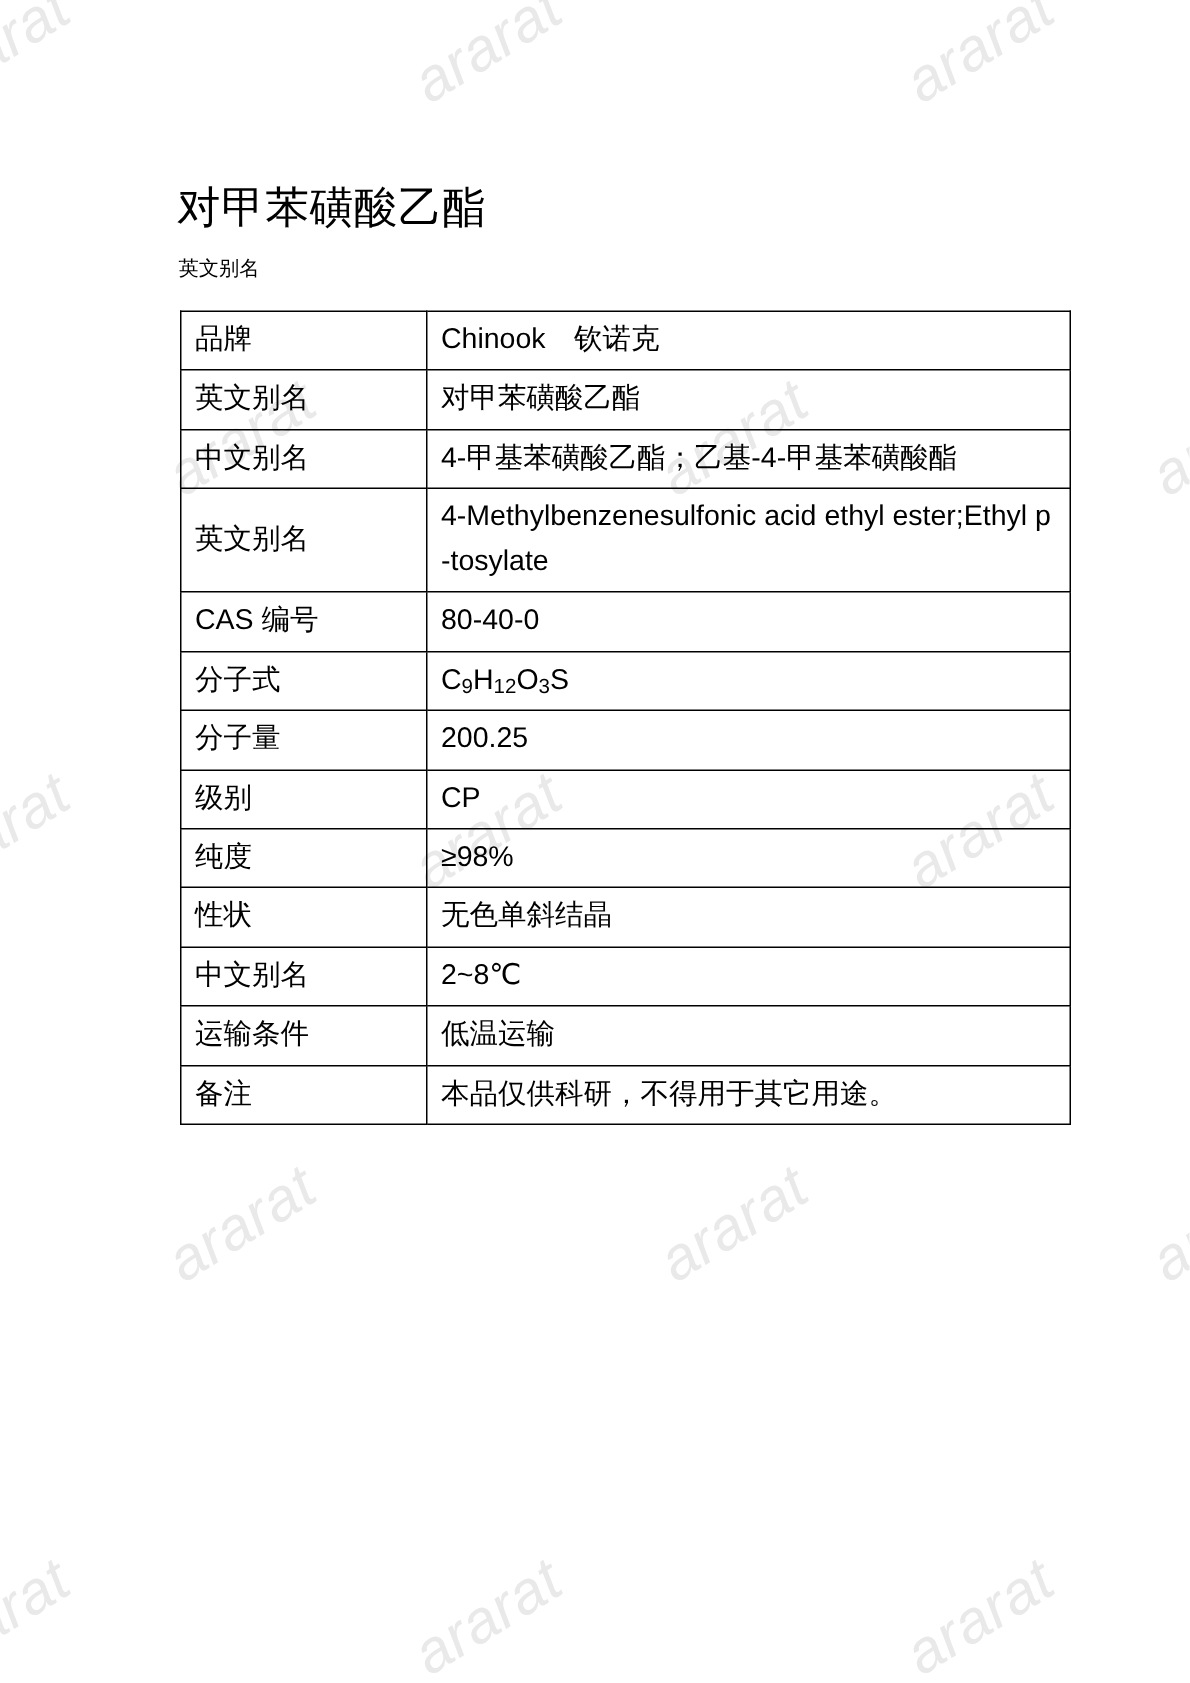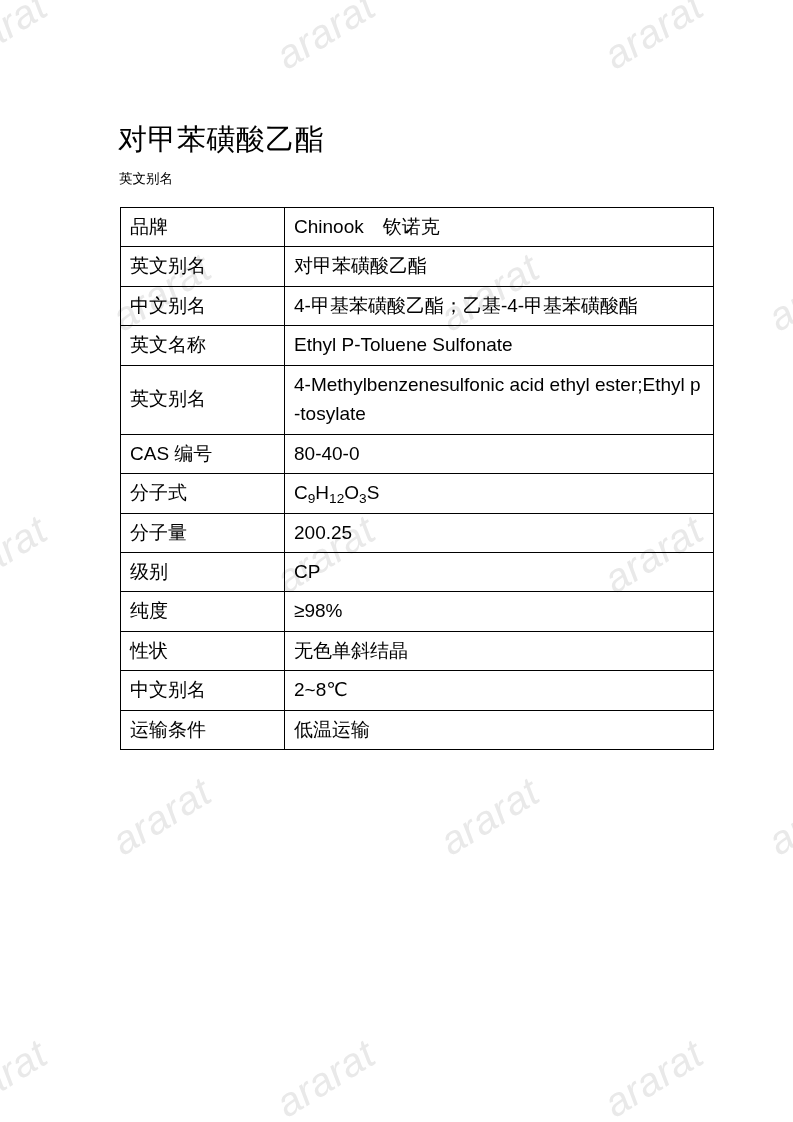--- a/index.html
+++ b/index.html
@@ -138,24 +138,20 @@
           <td class="prop-value">Chinook　钦诺克</td>
         </tr>
         <tr class="row-normal">
           <td class="prop-label">英文别名</td>
           <td class="prop-value">对甲苯磺酸乙酯</td>
         </tr>
         <tr class="row-normal">
           <td class="prop-label">中文别名</td>
           <td class="prop-value">4-甲基苯磺酸乙酯；乙基-4-甲基苯磺酸酯</td>
         </tr>
-        <tr class="row-normal">
-          <td class="prop-label">英文名称</td>
-          <td class="prop-value">Ethyl P-Toluene Sulfonate</td>
-        </tr>
         <tr class="row-tall">
           <td class="prop-label">英文别名</td>
           <td class="prop-value">4-Methylbenzenesulfonic acid ethyl ester;Ethyl p-tosylate</td>
         </tr>
         <tr class="row-normal">
           <td class="prop-label">CAS 编号</td>
           <td class="prop-value">80-40-0</td>
         </tr>
         <tr class="row-normal">
           <td class="prop-label">分子式</td>
@@ -178,16 +174,20 @@
           <td class="prop-value">无色单斜结晶</td>
         </tr>
         <tr class="row-normal">
           <td class="prop-label">中文别名</td>
           <td class="prop-value">2~8℃</td>
         </tr>
         <tr class="row-normal">
           <td class="prop-label">运输条件</td>
           <td class="prop-value">低温运输</td>
         </tr>
+        <tr class="row-normal">
+          <td class="prop-label">备注</td>
+          <td class="prop-value">本品仅供科研，不得用于其它用途。</td>
+        </tr>
       </tbody>
   </table>
 
 </div>
 
 </body></html>

